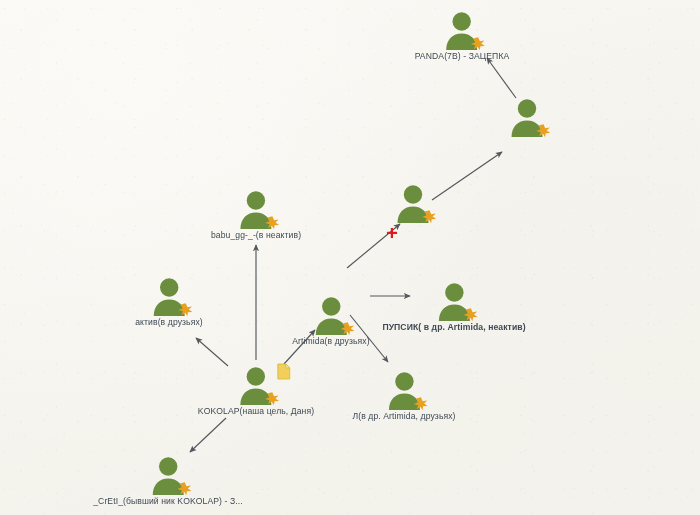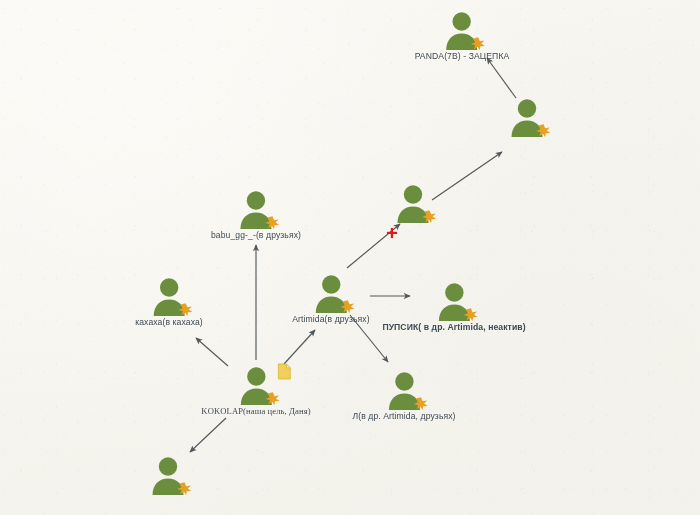--- a/index.html
+++ b/index.html
@@ -132,35 +132,35 @@
       <div class="node" style="left: 256px; top: 189px;">
         <div class="avatar-wrap">
           <svg class="avatar" viewBox="0 0 46 40" xmlns="http://www.w3.org/2000/svg">
             <circle cx="23" cy="11.5" r="9.2" fill="#6b8e3e"></circle>
             <path d="M7.5 40 C7.5 29.5 14.2 23.5 23 23.5 C31.8 23.5 38.5 29.5 38.5 40 Z" fill="#6b8e3e"></path>
           </svg>
           <svg class="star-badge" viewBox="0 0 17 15" xmlns="http://www.w3.org/2000/svg">
             <path d="M8.5 1.2 L10.2 5.3 L14.8 4.4 L11.6 7.6 L15.2 10.1 L10.7 10.3 L10.1 14.2 L8.0 10.8 L4.2 13.2 L5.6 9.2 L1.3 7.9 L5.5 6.2 L3.6 2.6 Z" fill="#e8a020"></path>
           </svg>
         </div>
-        <div class="node-label">babu_gg-_-(в друзьях)</div>
+        <div class="node-label">babu_gg-_-(в неактив)</div>
       </div>
       <div class="node" style="left: 169px; top: 276px;">
         <div class="avatar-wrap">
           <svg class="avatar" viewBox="0 0 46 40" xmlns="http://www.w3.org/2000/svg">
             <circle cx="23" cy="11.5" r="9.2" fill="#6b8e3e"></circle>
             <path d="M7.5 40 C7.5 29.5 14.2 23.5 23 23.5 C31.8 23.5 38.5 29.5 38.5 40 Z" fill="#6b8e3e"></path>
           </svg>
           <svg class="star-badge" viewBox="0 0 17 15" xmlns="http://www.w3.org/2000/svg">
             <path d="M8.5 1.2 L10.2 5.3 L14.8 4.4 L11.6 7.6 L15.2 10.1 L10.7 10.3 L10.1 14.2 L8.0 10.8 L4.2 13.2 L5.6 9.2 L1.3 7.9 L5.5 6.2 L3.6 2.6 Z" fill="#e8a020"></path>
           </svg>
         </div>
-        <div class="node-label">кахаха(в кахаха)</div>
-      </div>
-      <div class="node" style="left: 331px; top: 273px;">
+        <div class="node-label">актив(в друзьях)</div>
+      </div>
+      <div class="node" style="left: 331px; top: 295px;">
         <div class="avatar-wrap">
           <svg class="avatar" viewBox="0 0 46 40" xmlns="http://www.w3.org/2000/svg">
             <circle cx="23" cy="11.5" r="9.2" fill="#6b8e3e"></circle>
             <path d="M7.5 40 C7.5 29.5 14.2 23.5 23 23.5 C31.8 23.5 38.5 29.5 38.5 40 Z" fill="#6b8e3e"></path>
           </svg>
           <svg class="star-badge" viewBox="0 0 17 15" xmlns="http://www.w3.org/2000/svg">
             <path d="M8.5 1.2 L10.2 5.3 L14.8 4.4 L11.6 7.6 L15.2 10.1 L10.7 10.3 L10.1 14.2 L8.0 10.8 L4.2 13.2 L5.6 9.2 L1.3 7.9 L5.5 6.2 L3.6 2.6 Z" fill="#e8a020"></path>
           </svg>
         </div>
         <div class="node-label">Artimida(в друзьях)</div>
@@ -182,21 +182,21 @@
           <svg class="avatar" viewBox="0 0 46 40" xmlns="http://www.w3.org/2000/svg">
             <circle cx="23" cy="11.5" r="9.2" fill="#6b8e3e"></circle>
             <path d="M7.5 40 C7.5 29.5 14.2 23.5 23 23.5 C31.8 23.5 38.5 29.5 38.5 40 Z" fill="#6b8e3e"></path>
           </svg>
           <svg class="star-badge" viewBox="0 0 17 15" xmlns="http://www.w3.org/2000/svg">
             <path d="M8.5 1.2 L10.2 5.3 L14.8 4.4 L11.6 7.6 L15.2 10.1 L10.7 10.3 L10.1 14.2 L8.0 10.8 L4.2 13.2 L5.6 9.2 L1.3 7.9 L5.5 6.2 L3.6 2.6 Z" fill="#e8a020"></path>
           </svg>
         </div>
         <div class="node-label">Л(в др. Artimida, друзьях)</div>
       </div>
-      <div class="node" style="left: 256px; top: 365px; font-family: Liberation Serif, serif;">
+      <div class="node" style="left: 256px; top: 365px;">
         <div class="avatar-wrap">
           <svg class="avatar" viewBox="0 0 46 40" xmlns="http://www.w3.org/2000/svg">
             <circle cx="23" cy="11.5" r="9.2" fill="#6b8e3e"></circle>
             <path d="M7.5 40 C7.5 29.5 14.2 23.5 23 23.5 C31.8 23.5 38.5 29.5 38.5 40 Z" fill="#6b8e3e"></path>
           </svg>
           <svg class="doc-badge" viewBox="0 0 14 17" xmlns="http://www.w3.org/2000/svg">
             <path d="M1 1 H9 L13 5 V16 H1 Z" fill="#f2cf5b" stroke="#d9b63c" stroke-width=".8"></path>
             <path d="M9 1 V5 H13 Z" fill="#e6e3d2" stroke="#d9b63c" stroke-width=".7"></path>
           </svg>
           <svg class="star-badge" viewBox="0 0 17 15" xmlns="http://www.w3.org/2000/svg">
@@ -208,20 +208,21 @@
       <div class="node" style="left: 168px; top: 455px;">
         <div class="avatar-wrap">
           <svg class="avatar" viewBox="0 0 46 40" xmlns="http://www.w3.org/2000/svg">
             <circle cx="23" cy="11.5" r="9.2" fill="#6b8e3e"></circle>
             <path d="M7.5 40 C7.5 29.5 14.2 23.5 23 23.5 C31.8 23.5 38.5 29.5 38.5 40 Z" fill="#6b8e3e"></path>
           </svg>
           <svg class="star-badge" viewBox="0 0 17 15" xmlns="http://www.w3.org/2000/svg">
             <path d="M8.5 1.2 L10.2 5.3 L14.8 4.4 L11.6 7.6 L15.2 10.1 L10.7 10.3 L10.1 14.2 L8.0 10.8 L4.2 13.2 L5.6 9.2 L1.3 7.9 L5.5 6.2 L3.6 2.6 Z" fill="#e8a020"></path>
           </svg>
         </div>
+        <div class="node-label">_CrEtI_(бывший ник KOKOLAP) - З...</div>
       </div>
     </div>
 
   <div id="cursor-layer">
       <div style="position: absolute; left: 392px; top: 233px;">
         <svg class="plus-cursor" viewBox="0 0 11 11" xmlns="http://www.w3.org/2000/svg">
           <rect x="4.3" y="0.4" width="2.2" height="10.2" fill="#e01b1b"></rect>
           <rect x="0.4" y="4.3" width="10.2" height="2.2" fill="#e01b1b"></rect>
         </svg>
       </div>

